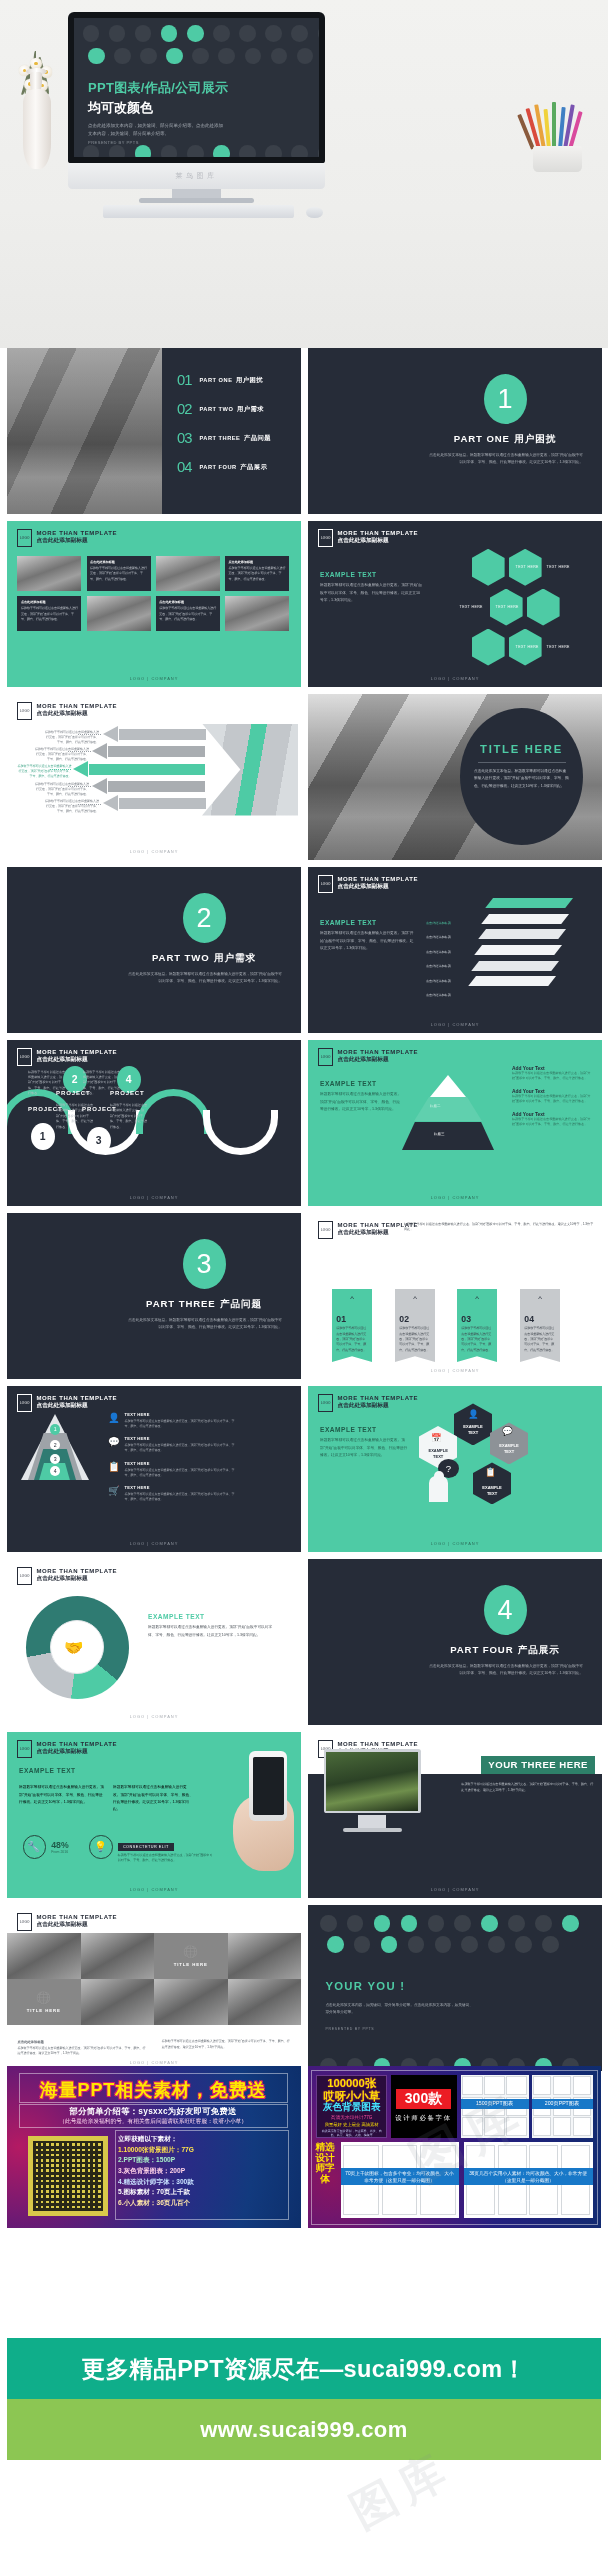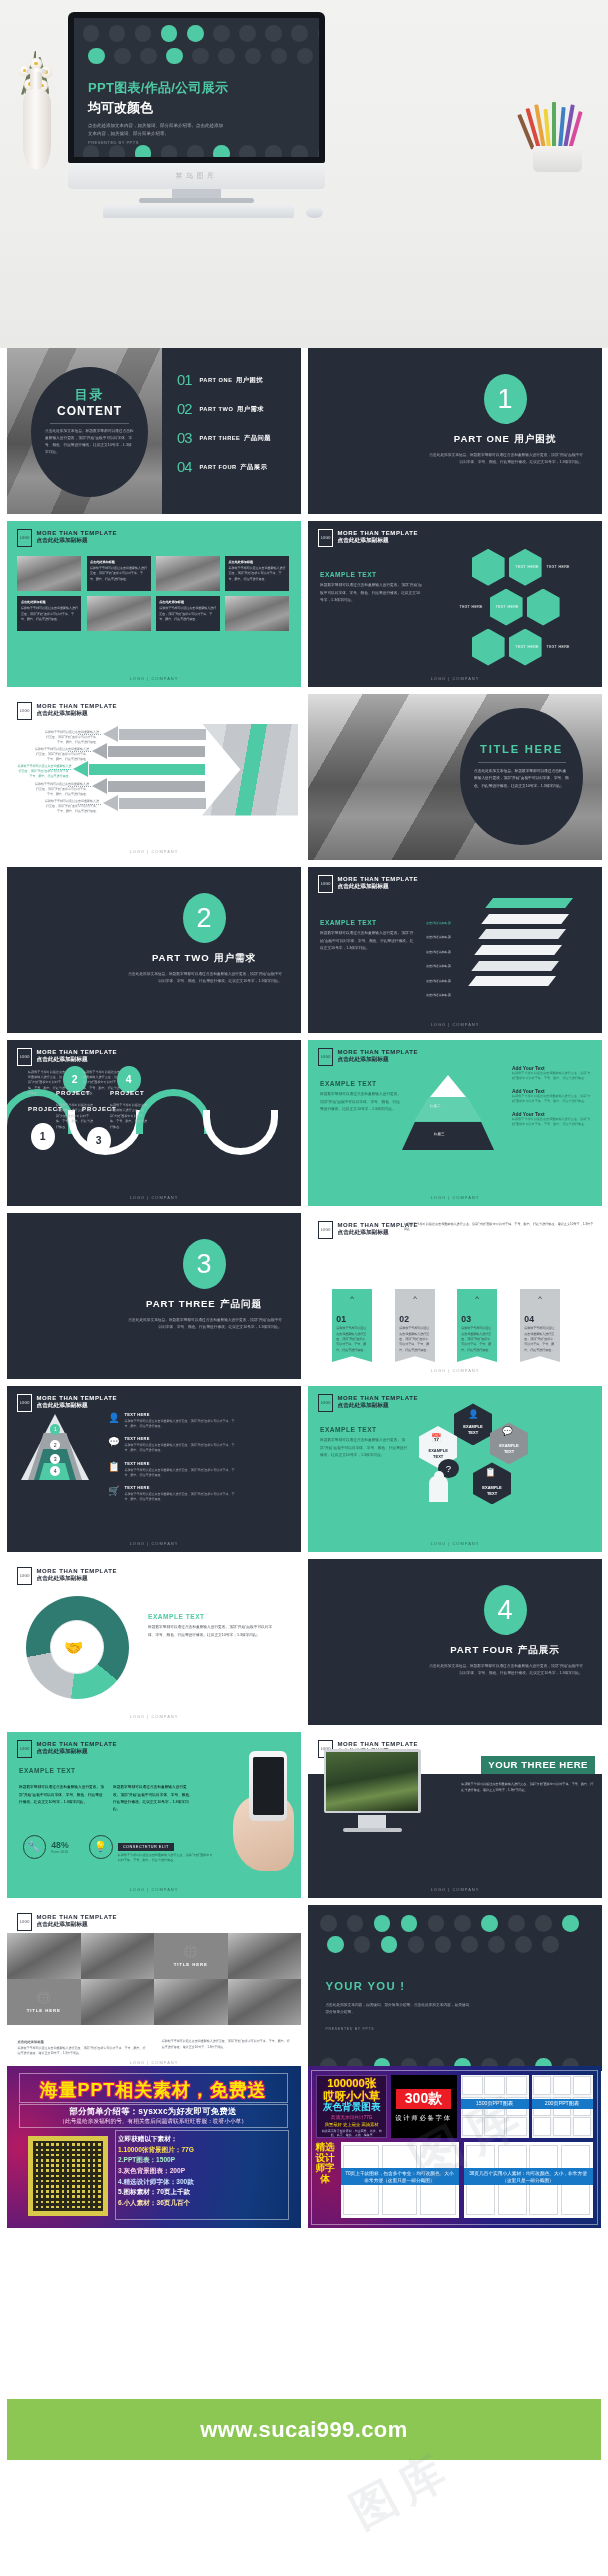--- a/index.html
+++ b/index.html
@@ -300,26 +300,20 @@
       <div class="pen" style="left:10.4px;height:37px;background:#8a5a3c;transform:rotate(-22deg);"></div>
       <div class="pcup"></div>
     </div>
   </div>
 
   <div class="grid">
 
     <div class="row">
       <div class="slide s-dark">
         <div class="cnt-img"></div>
-        <div class="cnt-oval">
-          <div class="cnt-cn">目录</div>
-          <div class="cnt-en">CONTENT</div>
-          <div class="cnt-rule"></div>
-          <div class="cnt-p">点击此处添加文本信息。标题数字等都可以通过点击和重新输入进行更改，顶部“开始”面板中可以对字体、字号、颜色、行距等进行修改。建议正文10号字，1.3倍字间距。</div>
-        </div>
         <div class="toc">
           <div class="toc-it">
             <div class="toc-n">01</div>
             <div class="toc-l"><span>PART ONE</span><b>用户困扰</b></div>
           </div>
           <div class="toc-it">
             <div class="toc-n">02</div>
             <div class="toc-l"><span>PART TWO</span><b>用户需求</b></div>
           </div>
           <div class="toc-it">
@@ -930,20 +924,23 @@
           <div class="mini"></div>
             <div class="mini"></div>
             <div class="mini"></div>
             <div class="mini"></div>
         </div>
         <div class="rcap2" style="left:0;right:0;top:26px;">36页几百个实用小人素材：均可改颜色、大小，非常方便（这里只是一部分截图）</div>
       </div>
     </div>
   </div>
 
+  <div class="fbar1">
+    <span>更多精品PPT资源尽在—sucai999.com！</span>
+  </div>
   <div class="fbar2">
     <span>www.sucai999.com</span>
   </div>
 
   <div class="wm" style="left:408px;top:2103px;">图库</div>
   <div class="wm" style="left:348px;top:2460px;font-size:45px;">图库</div>
 
 </div>
 
 

